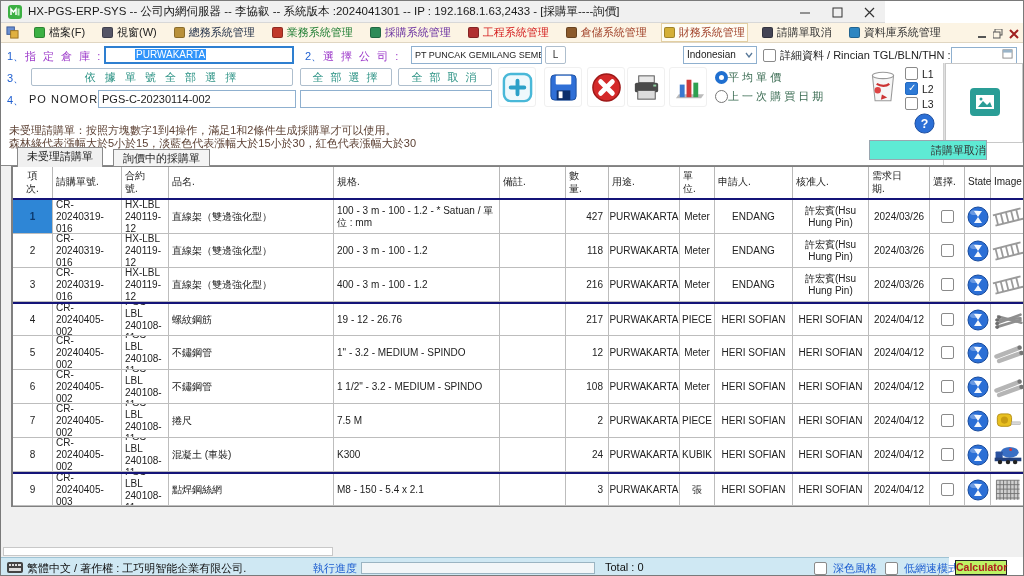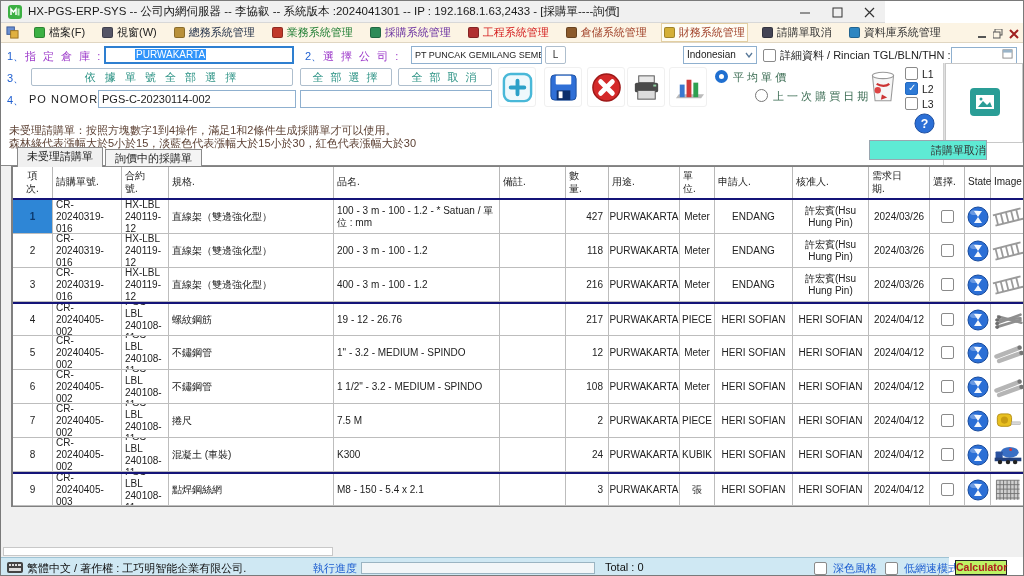--- a/index.html
+++ b/index.html
@@ -24,33 +24,33 @@
   .purple{color:#9a35c8;}
   .tealbtn{position:absolute;background:#fff;border:1px solid #aebecd;border-radius:2px;color:#2e9486;font-size:11px;text-align:center;line-height:16px;height:18px;white-space:nowrap;overflow:hidden;}
   .inputbox{position:absolute;background:#fff;border:1px solid #8fb0cf;height:18px;font-size:10px;color:#222;line-height:16px;padding:0 3px;overflow:hidden;white-space:nowrap;}
   .inputbox.focus{border:2px solid #2e7fd0;line-height:14px;}
   .selsp{background:#3094fa;color:#fff;padding:0 1px;}
   .smallbtn{position:absolute;background:#fff;border:1px solid #aebecd;border-radius:2px;font-size:10px;color:#333;text-align:center;}
   .toolbtn{position:absolute;width:38px;height:40px;background:#fff;border:1px solid #f0f0f0;border-radius:3px;display:flex;align-items:center;justify-content:center;}
   .toolbtn svg{width:33px;height:33px;}
   .radio{width:13px;height:13px;border-radius:50%;border:1px solid #777;background:#fff;display:inline-block;flex:none;}
   .radio.on{border:4px solid #1f6fd0;}
-  .radrow{position:absolute;display:flex;align-items:flex-start;gap:5px;font-size:11px;color:#3a6b52;white-space:nowrap;}
+  .radrow{position:absolute;display:flex;align-items:center;font-size:11px;color:#3a6b52;white-space:nowrap;}
   .cb{width:13px;height:13px;border:1px solid #8a8a8a;background:#fff;display:inline-block;border-radius:2px;position:relative;flex:none;}
   .cb.checked{background:#2e7ad6;border-color:#2269c2;}
   .cb.checked::after{content:"✓";color:#fff;font-size:10px;font-weight:bold;position:absolute;left:2px;top:-1px;}
   .cbrow{position:absolute;display:flex;align-items:center;gap:4px;font-size:10.5px;color:#222;}
   .rightpanel{position:absolute;left:944px;top:20px;width:78px;height:80px;background:#fff;border:1px solid #c8c8c8;box-shadow:-1px 0 0 #e0e0e0;}
   .imgbtn{position:absolute;left:24px;top:24px;width:30px;height:28px;}
   .notice{position:absolute;left:8px;font-size:11px;color:#5c4033;white-space:nowrap;}
   
   .tabs{position:absolute;left:16px;top:104px;display:flex;align-items:flex-end;z-index:3;}
   .tab{border:1px solid #8a8a8a;background:#f4f4f4;padding:2px 9px 2px 9px;font-size:11px;color:#222;height:18px;line-height:13px;white-space:nowrap;}
   .tab.active{background:#f0f0f0;height:20px;border-bottom:none;font-weight:normal;}
-  .tab+.tab{margin-left:2px;}
+  .tab+.tab{margin-left:10px;}
   .tabpage{position:absolute;left:0;top:122px;width:1024px;height:392px;background:#f0f0f0;border-top:1px solid #8a8a8a;}
   .cancelreq{position:absolute;left:868px;top:97px;width:118px;height:20px;background:#5eead4;border:1px solid #9aa6b0;font-size:11px;color:#333;text-align:right;line-height:18px;z-index:3;}
   .helpic{position:absolute;left:913px;top:70px;width:21px;height:21px;}
   
   .table{position:absolute;left:10px;top:0;width:1014px;background:#fff;border:1px solid #808080;border-left:2px solid #808080;}
   .tgrid{display:grid;grid-template-columns:40px 69px 47px 165px 166px 66px 43px 71px 35px 78px 76px 61px 35px 26px 34px;}
   .thead{height:33px;border-bottom:2px solid #141478;}
   .hc{font-size:10px;color:#222;border-right:1px solid #b8b8b8;padding:2px 3px;white-space:pre-line;line-height:1.25;display:flex;align-items:center;}
   .hc.center{justify-content:center;text-align:center;}
   .trow{height:34px;}
@@ -241,21 +241,21 @@
           <rect x="8" y="14" width="5" height="13" fill="#3a78d0"></rect>
           <rect x="15" y="9" width="5" height="18" fill="#d03a3a"></rect>
           <rect x="22" y="12" width="5" height="15" fill="#2fa050"></rect>
         </svg>
     </div>
 
     <div class="radrow" style="left:714px;top:27px;">
       <span class="radio on"></span>
       <span>平 均 單 價</span>
     </div>
-    <div class="radrow" style="left:754px;top:46px;">
+    <div class="radrow" style="left:714px;top:46px;">
       <span class="radio"></span>
       <span>上 一 次 購 買 日 期</span>
     </div>
 
     <div style="position:absolute;left:866px;top:24px;width:34px;height:40px;">
       <svg viewBox="0 0 30 36" width="32" height="38">
           <path d="M5 8h20l-2.5 24h-15z" fill="#f6f6f6" stroke="#999"></path>
           <ellipse cx="15" cy="8" rx="10" ry="3" fill="#fff" stroke="#999"></ellipse>
           <path d="M9 16c4 2.5 9 2.5 12 0" stroke="#cc3333" fill="none" stroke-width="2"></path>
           <circle cx="10" cy="22" r="3" fill="#d44"></circle>
@@ -307,22 +307,22 @@
     </div>
 
     <div class="tabpage">
       <div class="table">
         <div class="tgrid thead">
           <div class="hc center">項
 次.</div>
           <div class="hc">請購單號.</div>
           <div class="hc">合約
 號.</div>
+          <div class="hc">品名.</div>
           <div class="hc">規格.</div>
-          <div class="hc">品名.</div>
           <div class="hc">備註.</div>
           <div class="hc">數
 量.</div>
           <div class="hc">用途.</div>
           <div class="hc">單
 位.</div>
           <div class="hc">申請人.</div>
           <div class="hc">核准人.</div>
           <div class="hc">需求日
 期.</div>

